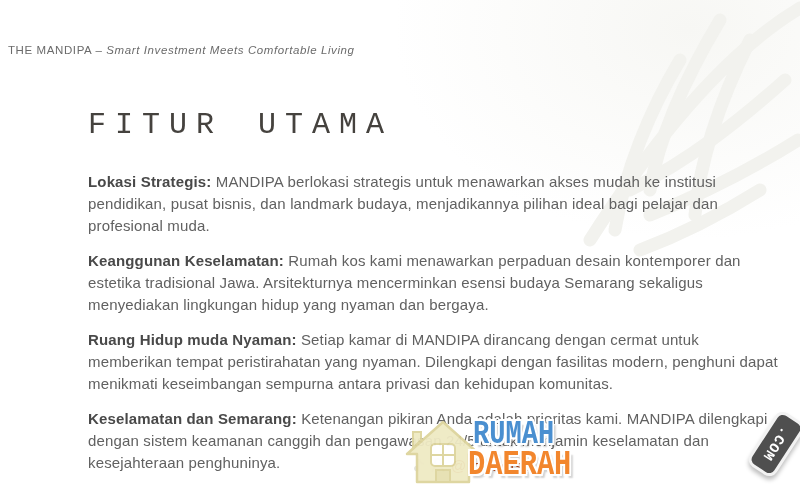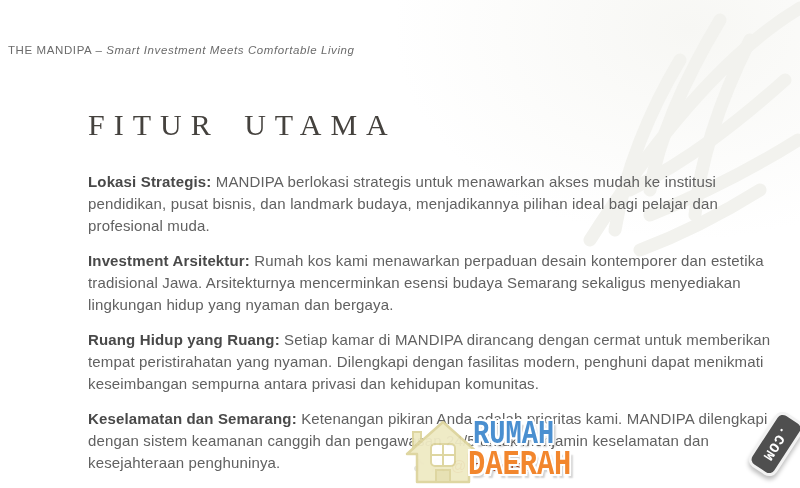--- a/index.html
+++ b/index.html
@@ -23,21 +23,21 @@
     position:absolute; left:8px; top:44px;
     font-size:11.5px; letter-spacing:0.6px; color:#6b6b6b;
     white-space:nowrap;
   }
   .header .brand { font-style:normal; }
   .header .tagline { font-style:italic; }
 
   
   .main { position:absolute; left:88px; top:108px; width:697px; }
   .page-title {
-    font-family:Liberation Serif, serif;
+    font-family:Liberation Mono, monospace;
     font-weight:400;
     font-size:30px;
     letter-spacing:9px;
     word-spacing:8px;
     color:#45423e;
     margin-bottom:29px;
     white-space:nowrap;
   }
   .feature {
     font-size:15px;
@@ -122,26 +122,26 @@
 
 <div class="main">
   <h1 class="page-title">FITUR UTAMA</h1>
 
   <p class="feature">
     <strong>Lokasi Strategis:</strong>
     <span>MANDIPA berlokasi strategis untuk menawarkan akses mudah ke institusi pendidikan, pusat bisnis, dan landmark budaya, menjadikannya pilihan ideal bagi pelajar dan profesional muda.</span>
   </p>
 
   <p class="feature">
-    <strong>Investment Arsitektur:</strong>
+    <strong>Keanggunan Keselamatan:</strong>
     <span>Rumah kos kami menawarkan perpaduan desain kontemporer dan estetika tradisional Jawa. Arsitekturnya mencerminkan esensi budaya Semarang sekaligus menyediakan lingkungan hidup yang nyaman dan bergaya.</span>
   </p>
 
   <p class="feature">
-    <strong>Ruang Hidup yang Ruang:</strong>
+    <strong>Ruang Hidup muda Nyaman:</strong>
     <span>Setiap kamar di MANDIPA dirancang dengan cermat untuk memberikan tempat peristirahatan yang nyaman. Dilengkapi dengan fasilitas modern, penghuni dapat menikmati keseimbangan sempurna antara privasi dan kehidupan komunitas.</span>
   </p>
 
   <p class="feature">
     <strong>Keselamatan dan Semarang:</strong>
     <span>Ketenangan pikiran Anda adalah prioritas kami. MANDIPA dilengkapi dengan sistem keamanan canggih dan pengawasan 24/5 untuk menjamin keselamatan dan kesejahteraan penghuninya.</span>
   </p>
 
   <p class="feature">
     <strong>Keamanan Responsif:</strong>

